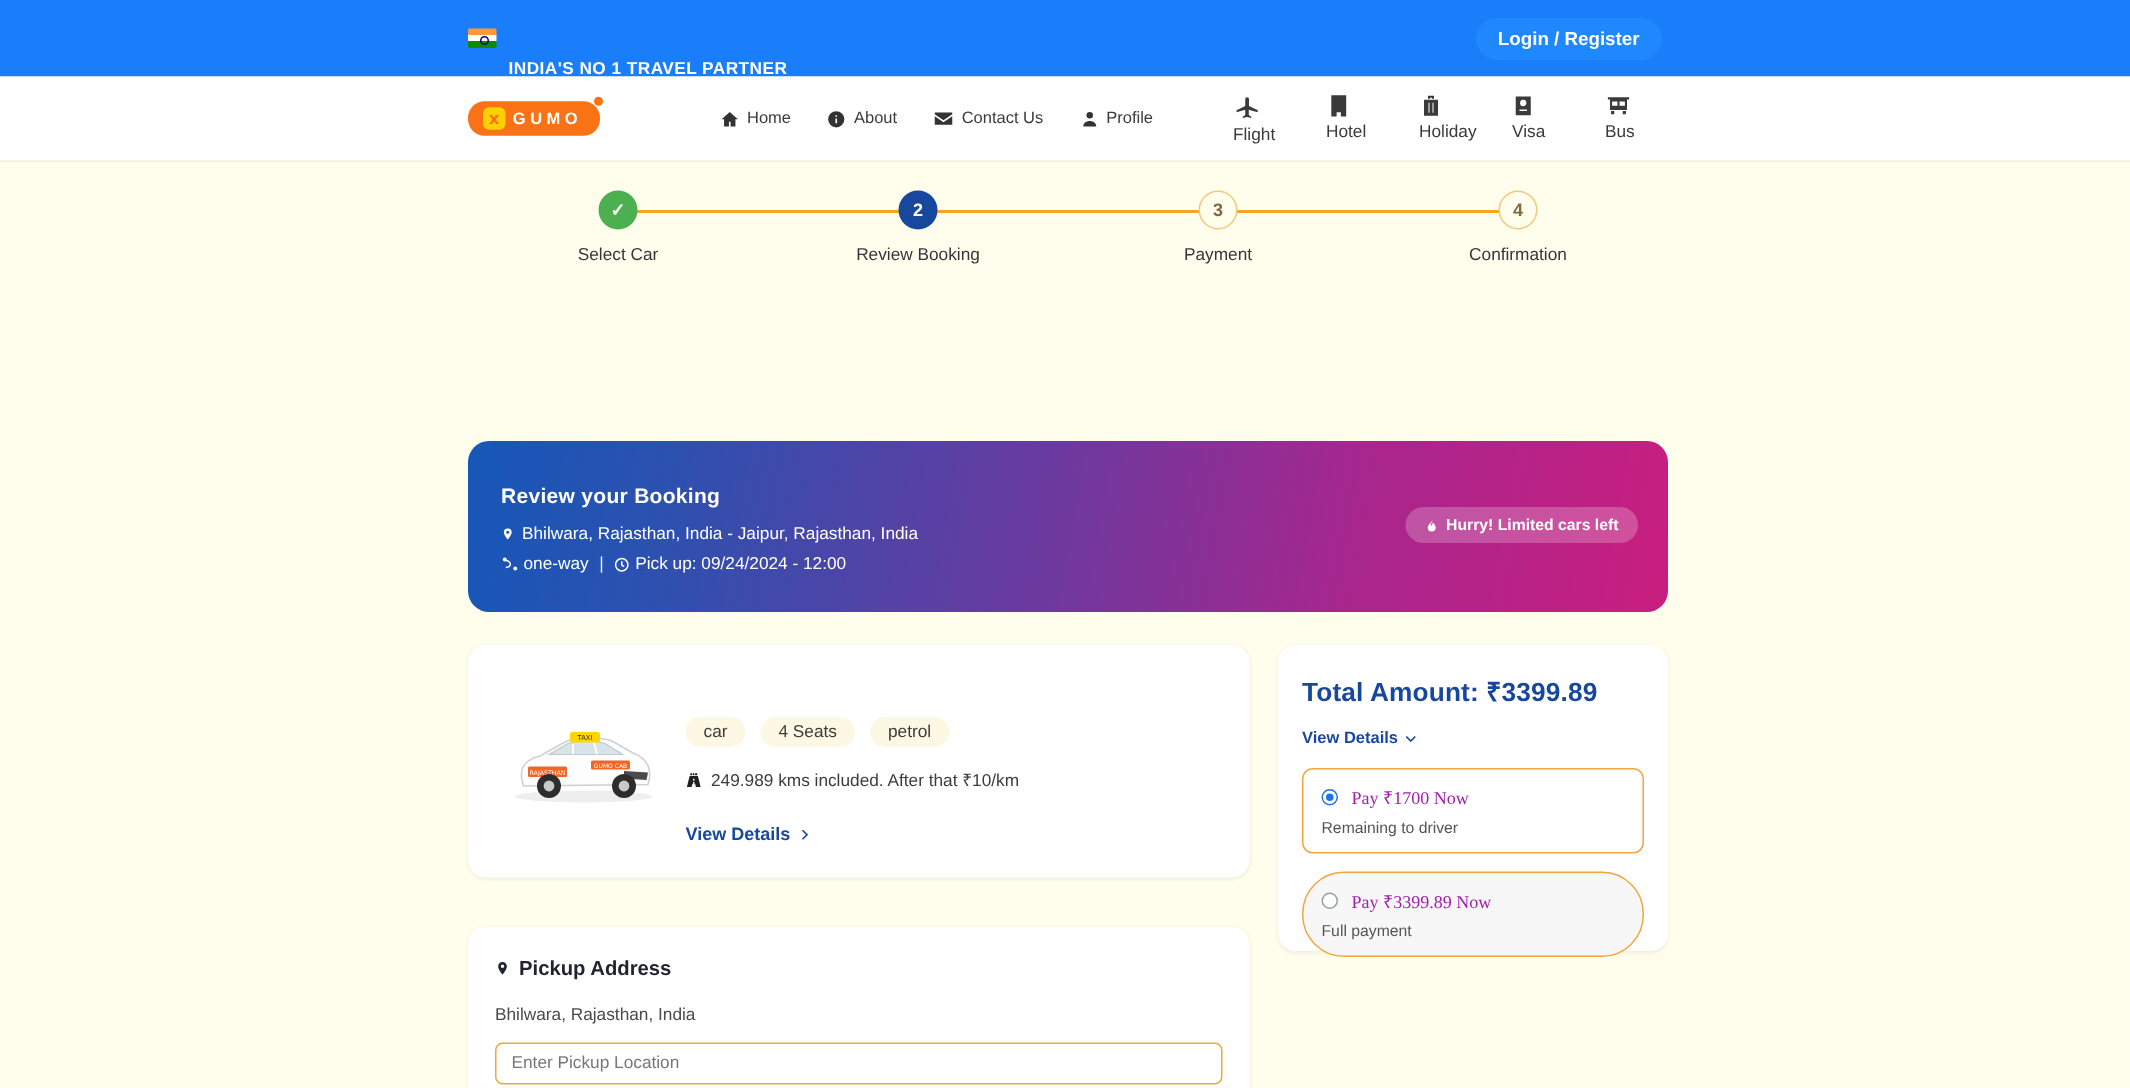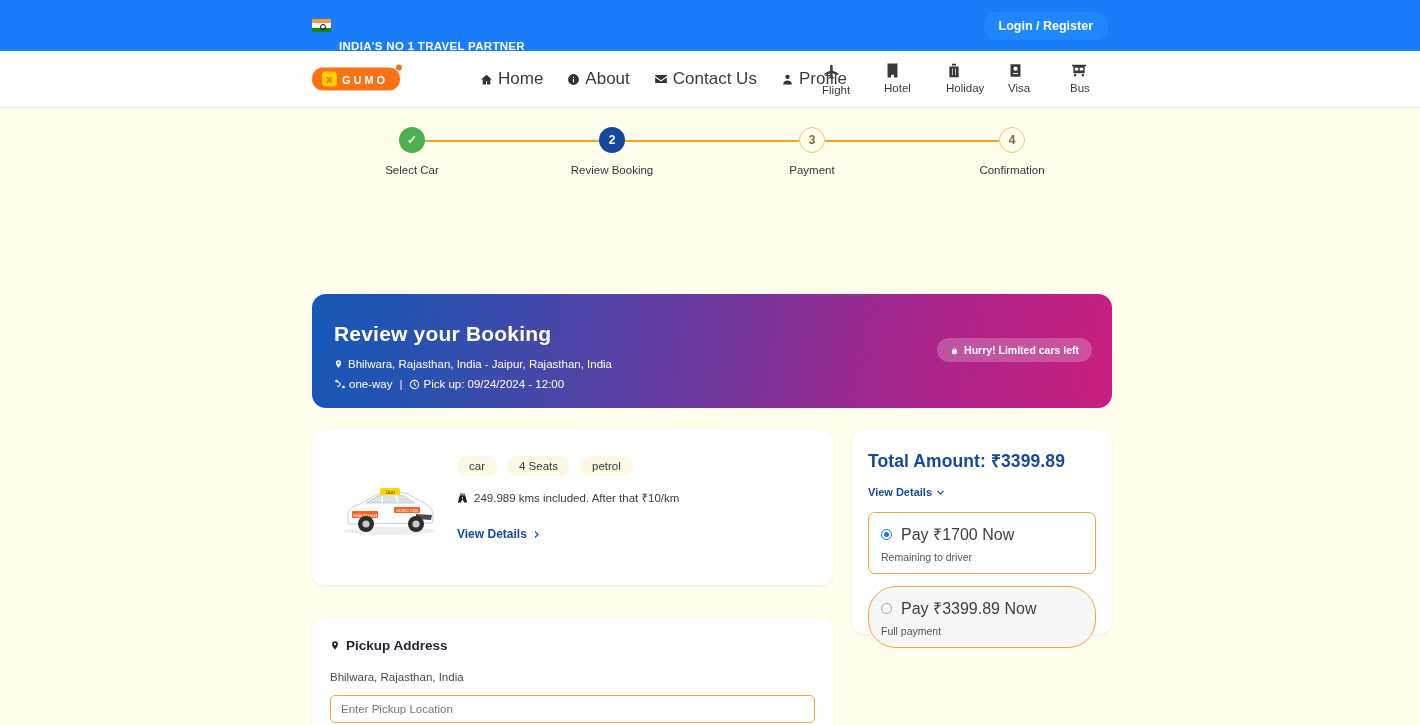--- a/index.html
+++ b/index.html
@@ -75,21 +75,21 @@
     position:absolute; right:-2px; top:-3px;
     width:6px;height:6px;border-radius:50%;background:#f97316;
   }
 
   .mainnav {
     position:absolute; left:480px; top:50%; transform:translateY(-50%);
     display:flex; align-items:center; gap:24px;
   }
   .nav-link {
     display:flex;align-items:center;gap:5px;
-    font-size:17px;color:#3b3b3b;cursor:pointer;text-decoration:none;
+    font-size:11px;color:#3b3b3b;cursor:pointer;text-decoration:none;
   }
   .nav-link svg { fill:#333; display:block; }
 
   .servicenav {
     position:absolute; right:312px; top:50%; transform:translateY(-50%);
     display:flex; align-items:flex-start; gap:24px;
   }
   .service {
     display:flex;flex-direction:column;align-items:flex-start;gap:3px;
     cursor:pointer; width:38px;
@@ -123,21 +123,21 @@
     margin-top:11px; font-size:11.5px; color:#33373d;
   }
 
   
   .hero {
     position:absolute; left:312px; top:186px;
     width:800px; height:114px; border-radius:14px;
     background:linear-gradient(100deg,#1657b8 0%, #2b51b0 16%, #6b3a9f 48%, #a8268d 74%, #c81e7f 100%);
     color:#fff; padding:28px 0 0 22px;
   }
-  .hero h1 { font-size:21px; font-weight:800; letter-spacing:.2px; }
+  .hero h1 { font-size:14px; font-weight:800; letter-spacing:.2px; }
   .hero-row {
     display:flex;align-items:center;gap:5px;
     font-size:11.5px; margin-top:12px;
   }
   .hero-row.second { margin-top:8px; gap:3px; }
   .hero-sep { margin:0 4px; opacity:.9; }
   .hurry {
     position:absolute; right:20px; top:230px - 186px;
     top:44px; right:20px;
     background:rgba(255,255,255,.22);
@@ -153,21 +153,21 @@
     position:absolute;
   }
 
   
   #car-card { left:312px; top:322px; width:521px; height:155px; padding:20px; }
   .car-img {
     position:absolute; left:24px; top:48px; width:105px; height:60px;
   }
   .car-info { position:absolute; left:145px; top:18px; right:18px; }
   .car-title { font-size:16px; font-weight:800; color:#17489e; letter-spacing:.2px; }
-  .chips { display:flex; gap:10px; margin-top:8px; }
+  .chips { display:flex; gap:10px; margin-top:30px; }
   .chip {
     background:#fdf8e3; border-radius:12px;
     font-size:11.5px; color:#3c3c3c;
     padding:4px 12px;
   }
   .kms {
     margin-top:14px; font-size:11.5px; color:#3c3c3c;
     display:flex; align-items:center; gap:6px;
   }
   .view-details {
@@ -207,21 +207,21 @@
   .radio {
     width:11px;height:11px;border-radius:50%;
     border:1px solid #9aa0a6; background:#fff; flex:none; position:relative;
   }
   .radio.checked { border-color:#1a73e8; }
   .radio.checked::after {
     content:''; position:absolute; left:50%; top:50%;
     width:5px;height:5px;margin:-2.5px 0 0 -2.5px;
     border-radius:50%; background:#1a73e8;
   }
-  .payopt-title { font-size:16px; color:#404040; }
+  .payopt-title { font-size:12px; color:#a21caf;font-family:Liberation Serif, serif; }
   .payopt-sub { margin-top:6px; font-size:10.5px; color:#555; }
   .paybtn {
     margin-top:16px; width:100%; height:30px;
     background:#1557f0; border:none; border-radius:6px;
     color:#fff; font-size:10.5px; font-weight:700;
     display:flex; align-items:center; justify-content:center; gap:5px;
     cursor:pointer; font-family:"Liberation Sans", sans-serif;
   }
 
   svg.ico { display:block; }

